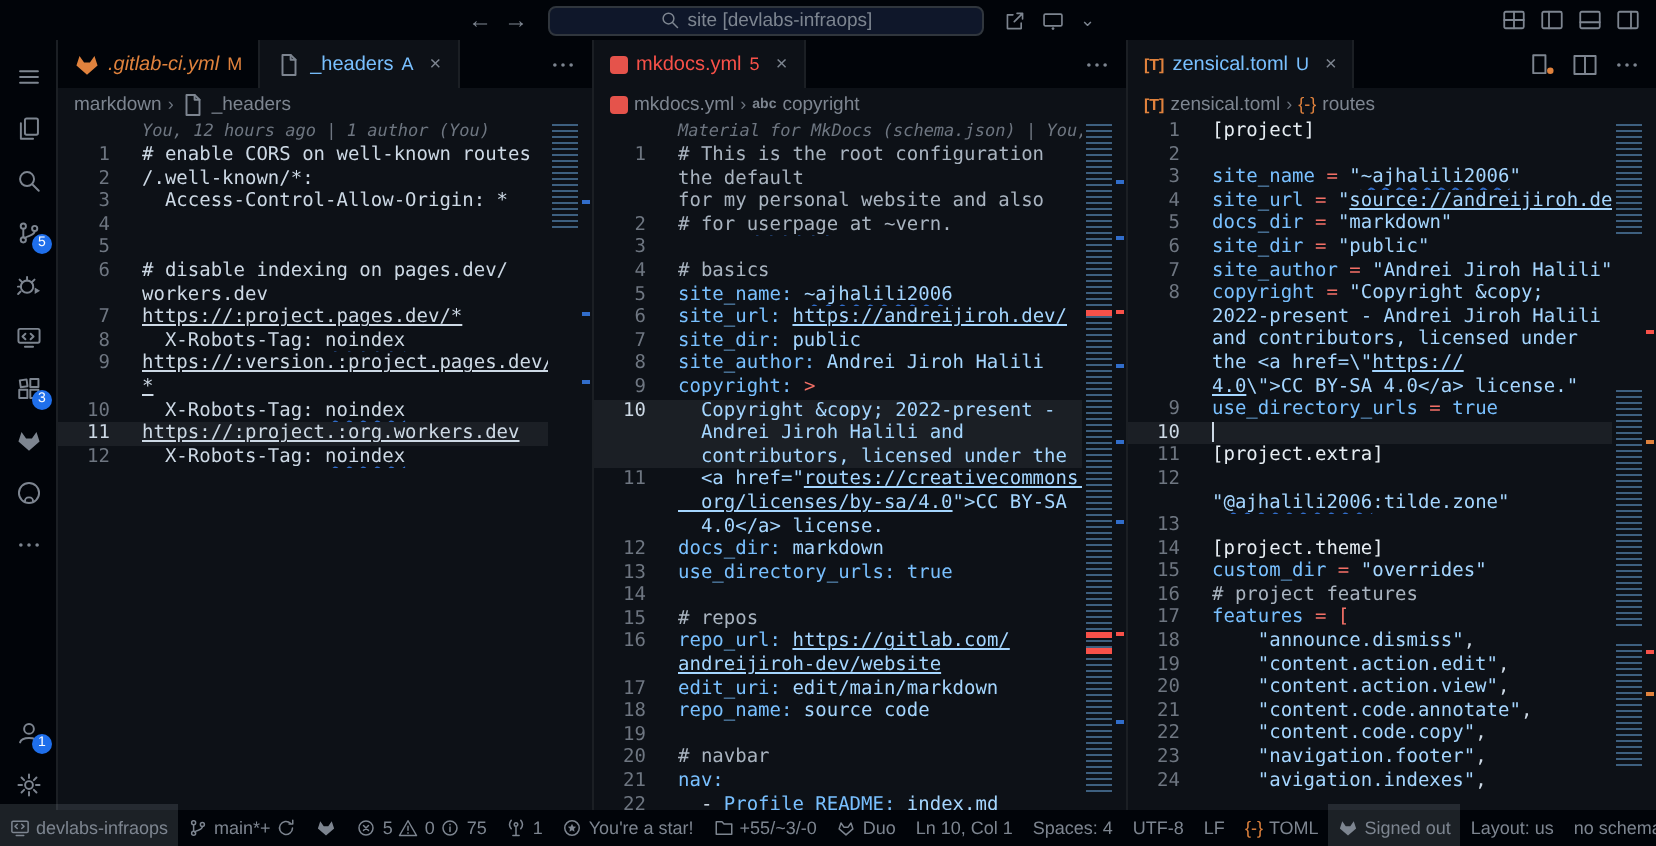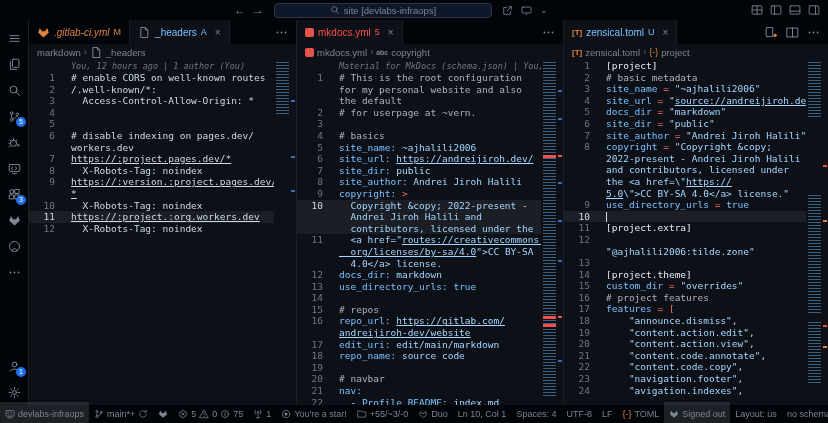--- a/index.html
+++ b/index.html
@@ -356,22 +356,22 @@
             <span class="bc-sep">›</span>
             <span class="bc-item">
               <span class="ic" style="font-size:7px;font-weight:bold;color:#7d8590;">abc</span>
               <span>copyright</span>
             </span>
           </div>
           <div class="editor">
             <div class="codearea">
               <div class="blame" style="padding-left: 42px;">Material for MkDocs (schema.json) | You, 21 hours ago</div>
               <div class="crow"><span class="ln">1</span><span class="ctext"><span class="cm"># This is the root configuration</span></span></div>
+              <div class="crow"><span class="ln"></span><span class="ctext"><span class="cm">the default</span></span></div>
               <div class="crow"><span class="ln"></span><span class="ctext"><span class="cm">for my personal website and also</span></span></div>
-              <div class="crow"><span class="ln"></span><span class="ctext"><span class="cm">the default</span></span></div>
               <div class="crow"><span class="ln">2</span><span class="ctext"><span class="cm"># for </span><span class="cm wavy">userpage</span><span class="cm"> at ~vern.</span></span></div>
               <div class="crow"><span class="ln">3</span><span class="ctext"></span></div>
               <div class="crow"><span class="ln">4</span><span class="ctext"><span class="cm"># basics</span></span></div>
               <div class="crow"><span class="ln">5</span><span class="ctext"><span class="key">site_name:</span><span class="pl"> </span><span class="str wavy">~ajhalili2006</span></span></div>
               <div class="crow"><span class="ln">6</span><span class="ctext"><span class="key">site_url:</span><span class="pl"> </span><span class="lnkb">https://andreijiroh.dev/</span></span></div>
               <div class="crow"><span class="ln">7</span><span class="ctext"><span class="key">site_dir:</span><span class="str"> public</span></span></div>
               <div class="crow"><span class="ln">8</span><span class="ctext"><span class="key">site_author:</span><span class="str"> Andrei Jiroh Halili</span></span></div>
               <div class="crow"><span class="ln">9</span><span class="ctext"><span class="key">copyright:</span><span class="pl"> </span><span class="op">&gt;</span></span></div>
               <div class="crow cur"><span class="ln">10</span><span class="ctext"><span class="str">  Copyright &amp;copy; 2022-present -</span></span></div>
               <div class="crow cur"><span class="ln"></span><span class="ctext"><span class="str">  Andrei Jiroh Halili and</span></span></div>
@@ -442,37 +442,37 @@
             </div>
           </div>
           <div class="breadcrumb">
             <span class="bc-item">
               <span class="ic" style="color:#e0823d;font-size:8px;font-weight:bold;">[T]</span>
               <span>zensical.toml</span>
             </span>
             <span class="bc-sep">›</span>
             <span class="bc-item">
               <span class="ic" style="font-size:9px;color:#e0823d;">{-}</span>
-              <span>project</span>
+              <span>routes</span>
             </span>
           </div>
           <div class="editor">
             <div class="codearea">
               <div class="crow"><span class="ln">1</span><span class="ctext"><span class="sect">[project]</span></span></div>
-              <div class="crow"><span class="ln">2</span><span class="ctext"><span class="cm"># basic metadata</span></span></div>
+              <div class="crow"><span class="ln">2</span></div>
               <div class="crow"><span class="ln">3</span><span class="ctext"><span class="key">site_name</span><span class="op"> = </span><span class="str">"</span><span class="str wavy">~ajhalili2006</span><span class="str">"</span></span></div>
               <div class="crow"><span class="ln">4</span><span class="ctext"><span class="key">site_url</span><span class="op"> = </span><span class="str">"</span><span class="lnkb">source://andreijiroh.dev</span></span></div>
               <div class="crow"><span class="ln">5</span><span class="ctext"><span class="key">docs_dir</span><span class="op"> = </span><span class="str">"markdown"</span></span></div>
               <div class="crow"><span class="ln">6</span><span class="ctext"><span class="key">site_dir</span><span class="op"> = </span><span class="str">"public"</span></span></div>
               <div class="crow"><span class="ln">7</span><span class="ctext"><span class="key">site_author</span><span class="op"> = </span><span class="str">"Andrei Jiroh Halili"</span></span></div>
               <div class="crow"><span class="ln">8</span><span class="ctext"><span class="key">copyright</span><span class="op"> = </span><span class="str">"Copyright &amp;copy;</span></span></div>
               <div class="crow"><span class="ln"></span><span class="ctext"><span class="str">2022-present - Andrei Jiroh Halili</span></span></div>
               <div class="crow"><span class="ln"></span><span class="ctext"><span class="str">and contributors, licensed under</span></span></div>
               <div class="crow"><span class="ln"></span><span class="ctext"><span class="str">the &lt;a href=\"</span><span class="lnkb">https://</span></span></div>
-              <div class="crow"><span class="ln"></span><span class="ctext"><span class="lnkb">5.0</span><span class="str">\"&gt;CC BY-SA 4.0&lt;/a&gt; license."</span></span></div>
+              <div class="crow"><span class="ln"></span><span class="ctext"><span class="lnkb">4.0</span><span class="str">\"&gt;CC BY-SA 4.0&lt;/a&gt; license."</span></span></div>
               <div class="crow"><span class="ln">9</span><span class="ctext"><span class="key">use_directory_urls</span><span class="op"> = </span><span class="kw">true</span></span></div>
               <div class="crow cur"><span class="ln">10</span><span class="ctext"><span class="cursor"></span></span></div>
               <div class="crow"><span class="ln">11</span><span class="ctext"><span class="sect">[project.extra]</span></span></div>
               <div class="crow"><span class="ln">12</span></div>
               <div class="crow"><span class="ln"></span><span class="ctext"><span class="str">"</span><span class="str wavy">@ajhalili2006</span><span class="str">:tilde.zone"</span></span></div>
               <div class="crow"><span class="ln">13</span><span class="ctext"></span></div>
               <div class="crow"><span class="ln">14</span><span class="ctext"><span class="sect">[project.theme]</span></span></div>
               <div class="crow"><span class="ln">15</span><span class="ctext"><span class="key">custom_dir</span><span class="op"> = </span><span class="str">"overrides"</span></span></div>
               <div class="crow"><span class="ln">16</span><span class="ctext"><span class="cm"># project features</span></span></div>
               <div class="crow"><span class="ln">17</span><span class="ctext"><span class="key">features</span><span class="op"> = [</span></span></div>

